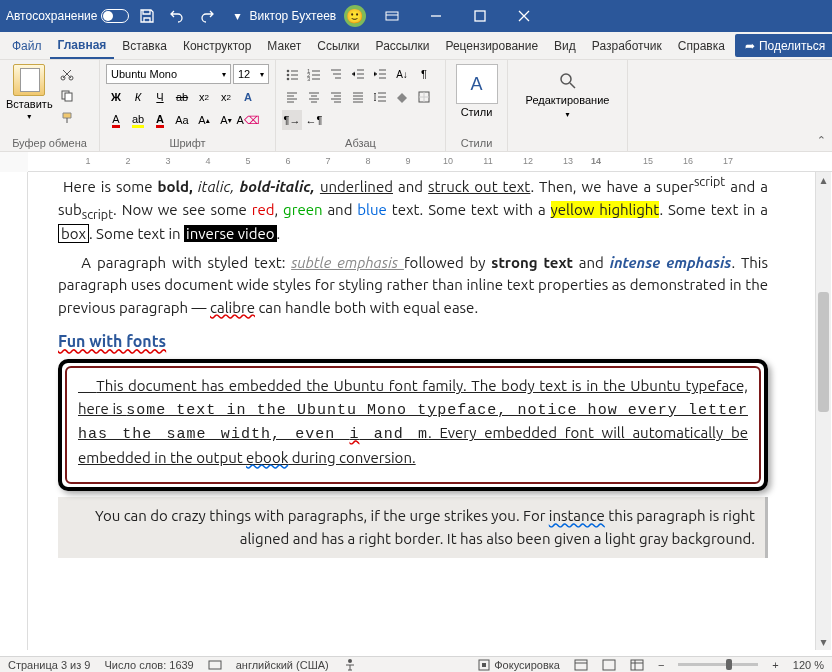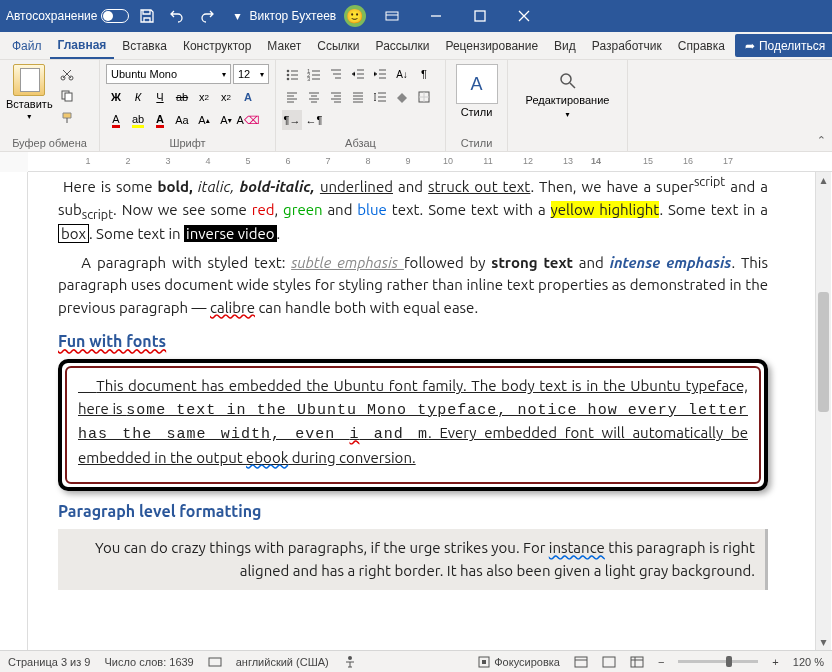--- a/index.html
+++ b/index.html
@@ -60,21 +60,21 @@
 .h-blue { color:#2b579a; font-weight:bold; font-size:16px;}
 .fun-box { border:4px solid #000; border-radius:10px; padding:12px 16px; margin:6px 0; position:relative; box-shadow:3px 3px 6px rgba(0,0,0,.35);}
 .fun-box::before { content:""; position:absolute; inset:3px; border:2px solid #7a1818; border-radius:6px; pointer-events:none;}
 .mono { font-family:"Courier New",monospace; letter-spacing:1px;}
 .para-right { background:#eceae7; border-right:3px solid #bbb; padding:8px 10px; text-align:right; font-size:15px;}
 .vscroll { position:absolute; right:1px; top:0; bottom:0; width:16px; background:#f0f0f0; border-left:1px solid #ddd;}
 .vscroll .thumb { position:absolute; left:2px; right:2px; top:120px; height:120px; background:#c4c4c4; border-radius:3px;}
 .vscroll .arr { position:absolute; left:0; right:0; height:16px; display:flex; align-items:center; justify-content:center; color:#666;}
 .vscroll .up{top:0;} .vscroll .dn{bottom:0;}
 
-.statusbar { position:absolute; bottom:0; left:0; right:0; height:22px; background:#f3f2f1; border-top:1px solid #d6d6d6; display:flex; align-items:center; font-size:11px; color:#444; padding:0 8px; gap:14px;}
+.statusbar { position:absolute; bottom:0; left:0; right:0; height:16px; background:#f3f2f1; border-top:1px solid #d6d6d6; display:flex; align-items:center; font-size:11px; color:#444; padding:0 8px; gap:14px;}
 .statusbar .sp { flex:1;}
 .statusbar .sb-btn { display:flex; align-items:center; gap:4px;}
 .statusbar .zoom-slider { width:80px; height:3px; background:#c4c4c4; position:relative;}
 .statusbar .zoom-slider::after{content:"";position:absolute;top:-4px;left:60%;width:6px;height:11px;background:#666;border-radius:2px;}
 .strike { text-decoration: line-through; }
 .under { text-decoration: underline; }
 </style>
 </head>
 <body>
 
@@ -363,21 +363,20 @@
       </p>
       <p style="text-align:justify;">
         &nbsp;&nbsp;&nbsp;&nbsp;<span>A paragraph with styled text: </span><span class="sub-em">subtle emphasis </span><span> followed by </span><b>strong text</b><span> and </span><span class="int-em">intense emphasis</span><span>. This paragraph uses document wide styles for styling rather than inline text properties as demonstrated in the previous paragraph — </span><span class="squig">calibre</span><span> can handle both with equal ease.</span>
       </p>
       <p class="h-blue squig" style="margin-top:10px;">Fun with fonts</p>
       <div class="fun-box">
         <p style="text-align:justify;text-decoration:underline;">
           &nbsp;&nbsp;&nbsp;&nbsp;<span>This document has embedded the Ubuntu font family. The body text is in the Ubuntu typeface, here is </span><span class="mono">some text in the Ubuntu Mono typeface, notice how every letter has the same width, even </span><span class="mono squig">i</span><span class="mono"> and </span><span class="mono">m</span><span>. Every embedded font will automatically be embedded in the output </span><span class="squig" style="text-decoration:underline wavy #06d;">ebook</span><span> during conversion.</span>
         </p>
       </div>
-      <p class="h-blue" style="margin-top:8px;">Paragraph level formatting</p>
       <div class="para-right">
         <span>You can do crazy things with paragraphs, if the urge strikes you. For </span><span class="under squig" style="text-decoration:underline wavy #06d;">instance</span><span> this paragraph is right aligned and has a right border. It has also been given a light gray background.</span>
       </div>
     </div>
     <div class="vscroll">
       <div class="arr up">▴</div>
       <div class="thumb"></div>
       <div class="arr dn">▾</div>
     </div>
   </div>

